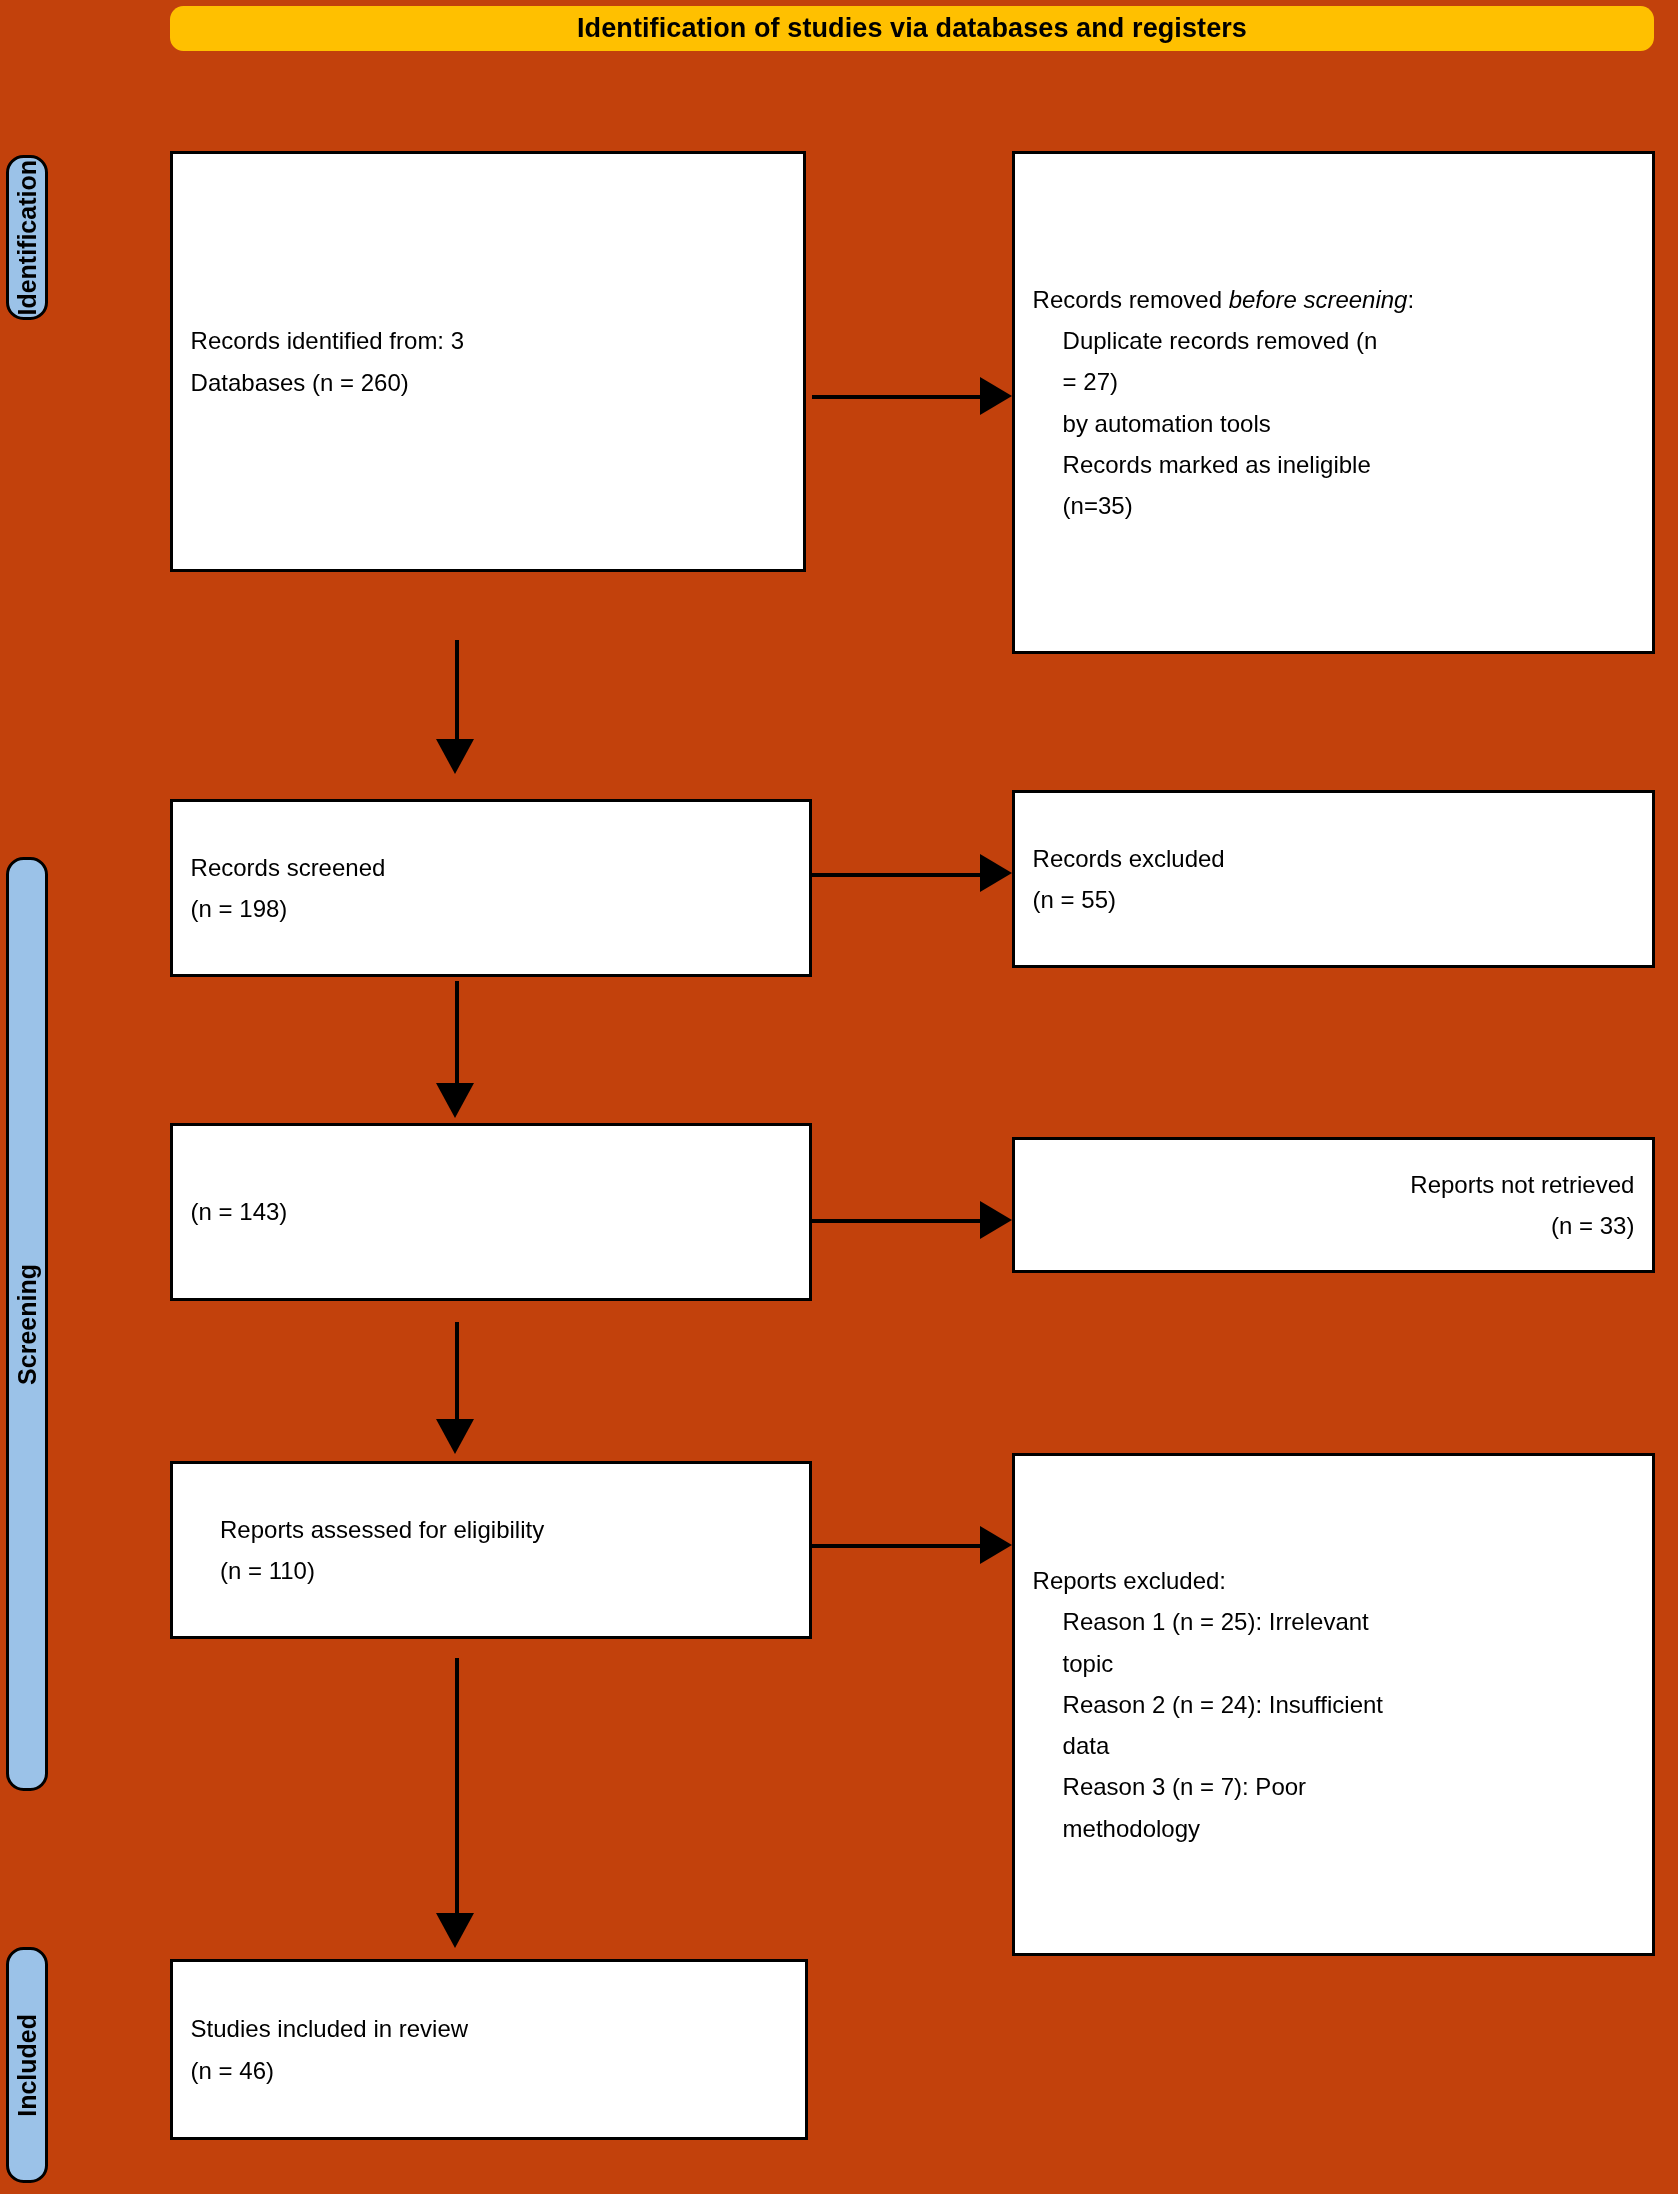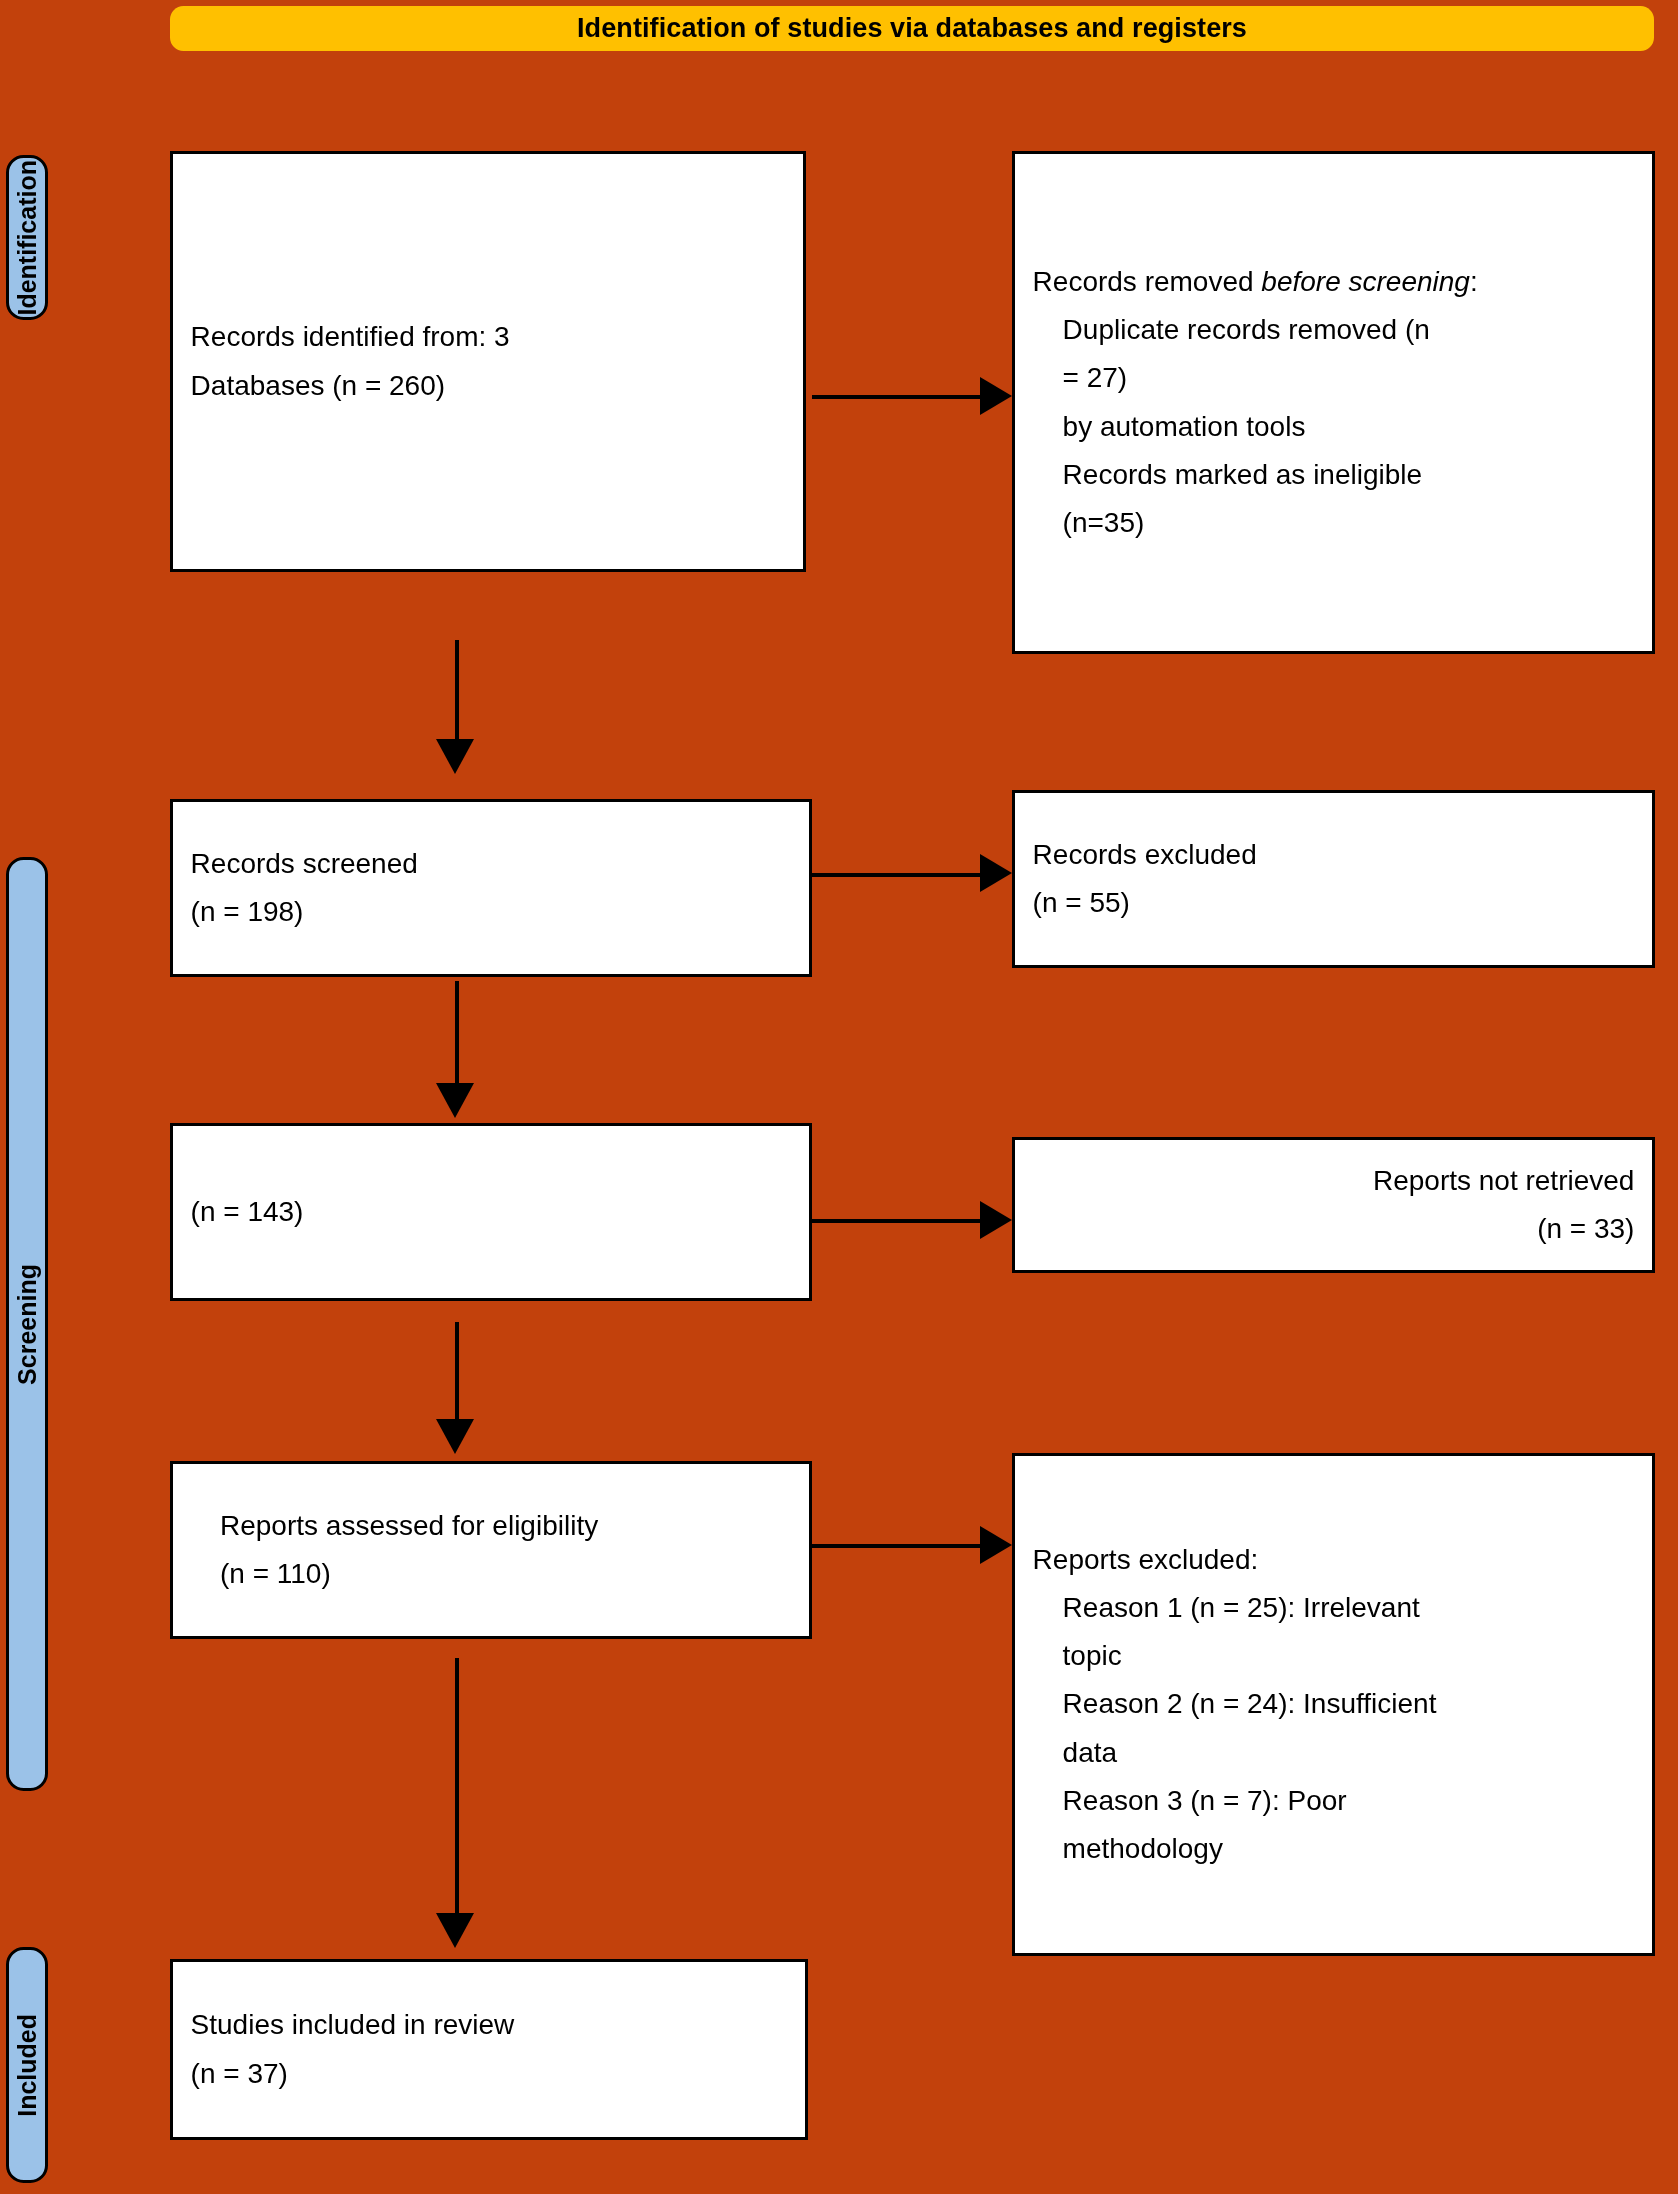--- a/index.html
+++ b/index.html
@@ -63,21 +63,21 @@
     border:3.6px solid #000;
     background:#ffffff;
     box-sizing:border-box;
     display:flex;
     flex-direction:column;
     justify-content:center;
     padding:0 17.6px;
   }
   .box p{
     margin:0;
-    font-size:28px;
+    font-size:24px;
     line-height:1.72;
   }
   .box p.just{ text-align:justify; text-align-last:left; }
   .indent{ padding-left:30px; }
   .ital{ font-style:italic; }
 
   
   #box-identified{ left:170px; top:151px;  width:636px; height:421px; }
   #box-screened{   left:170px; top:783px; width:642px; height:178px;margin-top:16px; }
   #box-sought{     left:170px; top:1123px; width:642px; height:178px; }
@@ -161,21 +161,21 @@
     <p>(n = 143)</p>
   </div>
 
   <div class="box" id="box-assessed">
     <p>Reports assessed for eligibility</p>
     <p>(n = 110)</p>
   </div>
 
   <div class="box" id="box-included">
     <p>Studies included in review</p>
-    <p>(n = 37)</p>
+    <p>(n = 46)</p>
   </div>
 
   <div class="box" id="box-removed">
     <p class="just"><span>Records removed </span><span class="ital">before screening</span><span>:</span></p>
     <p class="indent just">Duplicate records removed (n</p>
     <p class="indent">= 27)</p>
     <p class="indent">by automation tools</p>
     <p class="indent just">Records marked as ineligible</p>
     <p class="indent">(n=35)</p>
   </div>

